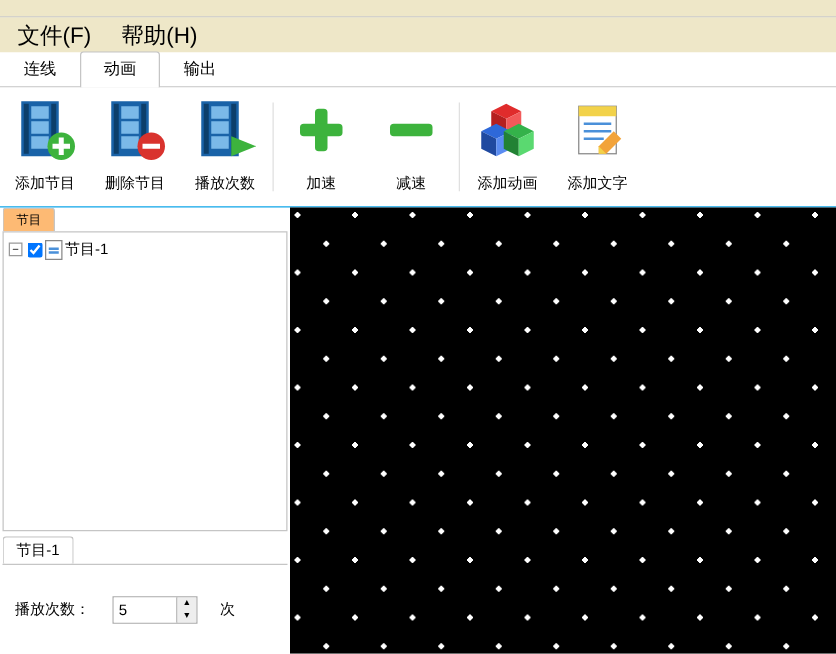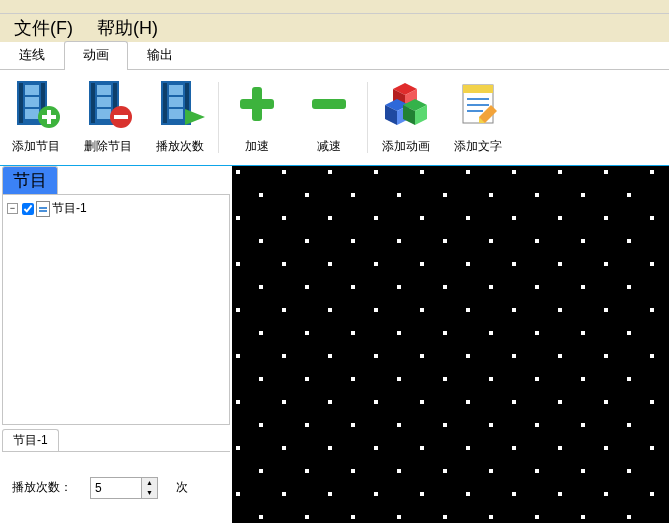--- a/index.html
+++ b/index.html
@@ -14,21 +14,21 @@
   .tabstrip .tab { padding: 4px 18px 6px; font-size: 13px; border: 1px solid transparent; border-bottom: none; position: relative; top: 1px; }
   .tabstrip .tab.active { background: #fff; border-color: #c5c5c5; border-radius: 3px 3px 0 0; }
 
   .toolbar { height: 96px; background: #fff; display: flex; align-items: stretch; border-bottom: 1px solid #0ea5e9; padding: 4px 0; }
   .tool-btn { display: flex; flex-direction: column; align-items: center; justify-content: flex-end; width: 72px; gap: 4px; font-size: 12px; padding-bottom: 6px; }
   .tool-btn .icon-box { height: 60px; display: flex; align-items: center; justify-content: center; }
   .separator { width: 1px; background: #e0e0e0; margin: 8px 2px; }
 
   .workspace { display: flex; height: calc(523px - 14px - 28px - 28px - 96px); }
   .left-panel { width: 232px; display: flex; flex-direction: column; }
-  .panel-title-tab { border: 1px solid #c5c5c5; border-bottom: none; border-radius: 3px 3px 0 0; padding: 2px 10px; font-size: 17px; background: #3b82f6; width: fit-content; margin-left: 2px; }
+  .panel-title-tab { border: 1px solid #c5c5c5; border-bottom: none; border-radius: 3px 3px 0 0; padding: 2px 10px; font-size: 10px; background: #fdba74; width: fit-content; margin-left: 2px; }
   .tree-pane { flex: 1; border: 1px solid #c5c5c5; margin: 0 2px; background: #fff; overflow: auto; font-size: 12px; padding: 4px; min-height: 0; }
   .tree-row { display: flex; align-items: center; gap: 2px; padding: 1px 0; }
   .tree-row.child { padding-left: 28px; }
   .tree-toggle { width: 11px; height: 11px; border: 1px solid #999; display: flex; align-items: center; justify-content: center; font-size: 9px; line-height: 1; margin-right: 2px; cursor: pointer; }
   .tree-check { width: 12px; height: 12px; }
   .tree-page-icon { width: 14px; height: 16px; background: #fff; border: 1px solid #888; position: relative; }
   .tree-page-icon::after { content: ""; position: absolute; top: 5px; left: 2px; width: 8px; height: 2px; background: linear-gradient(#4a90d9,#4a90d9); box-shadow: 0 3px 0 #4a90d9; }
   .tree-anim-icon { width: 14px; height: 14px; display: inline-block; }
 
   .props-tab { border: 1px solid #c5c5c5; border-bottom: none; border-radius: 3px 3px 0 0; padding: 2px 10px; font-size: 12px; width: fit-content; margin-left: 2px; margin-top: 4px; }

